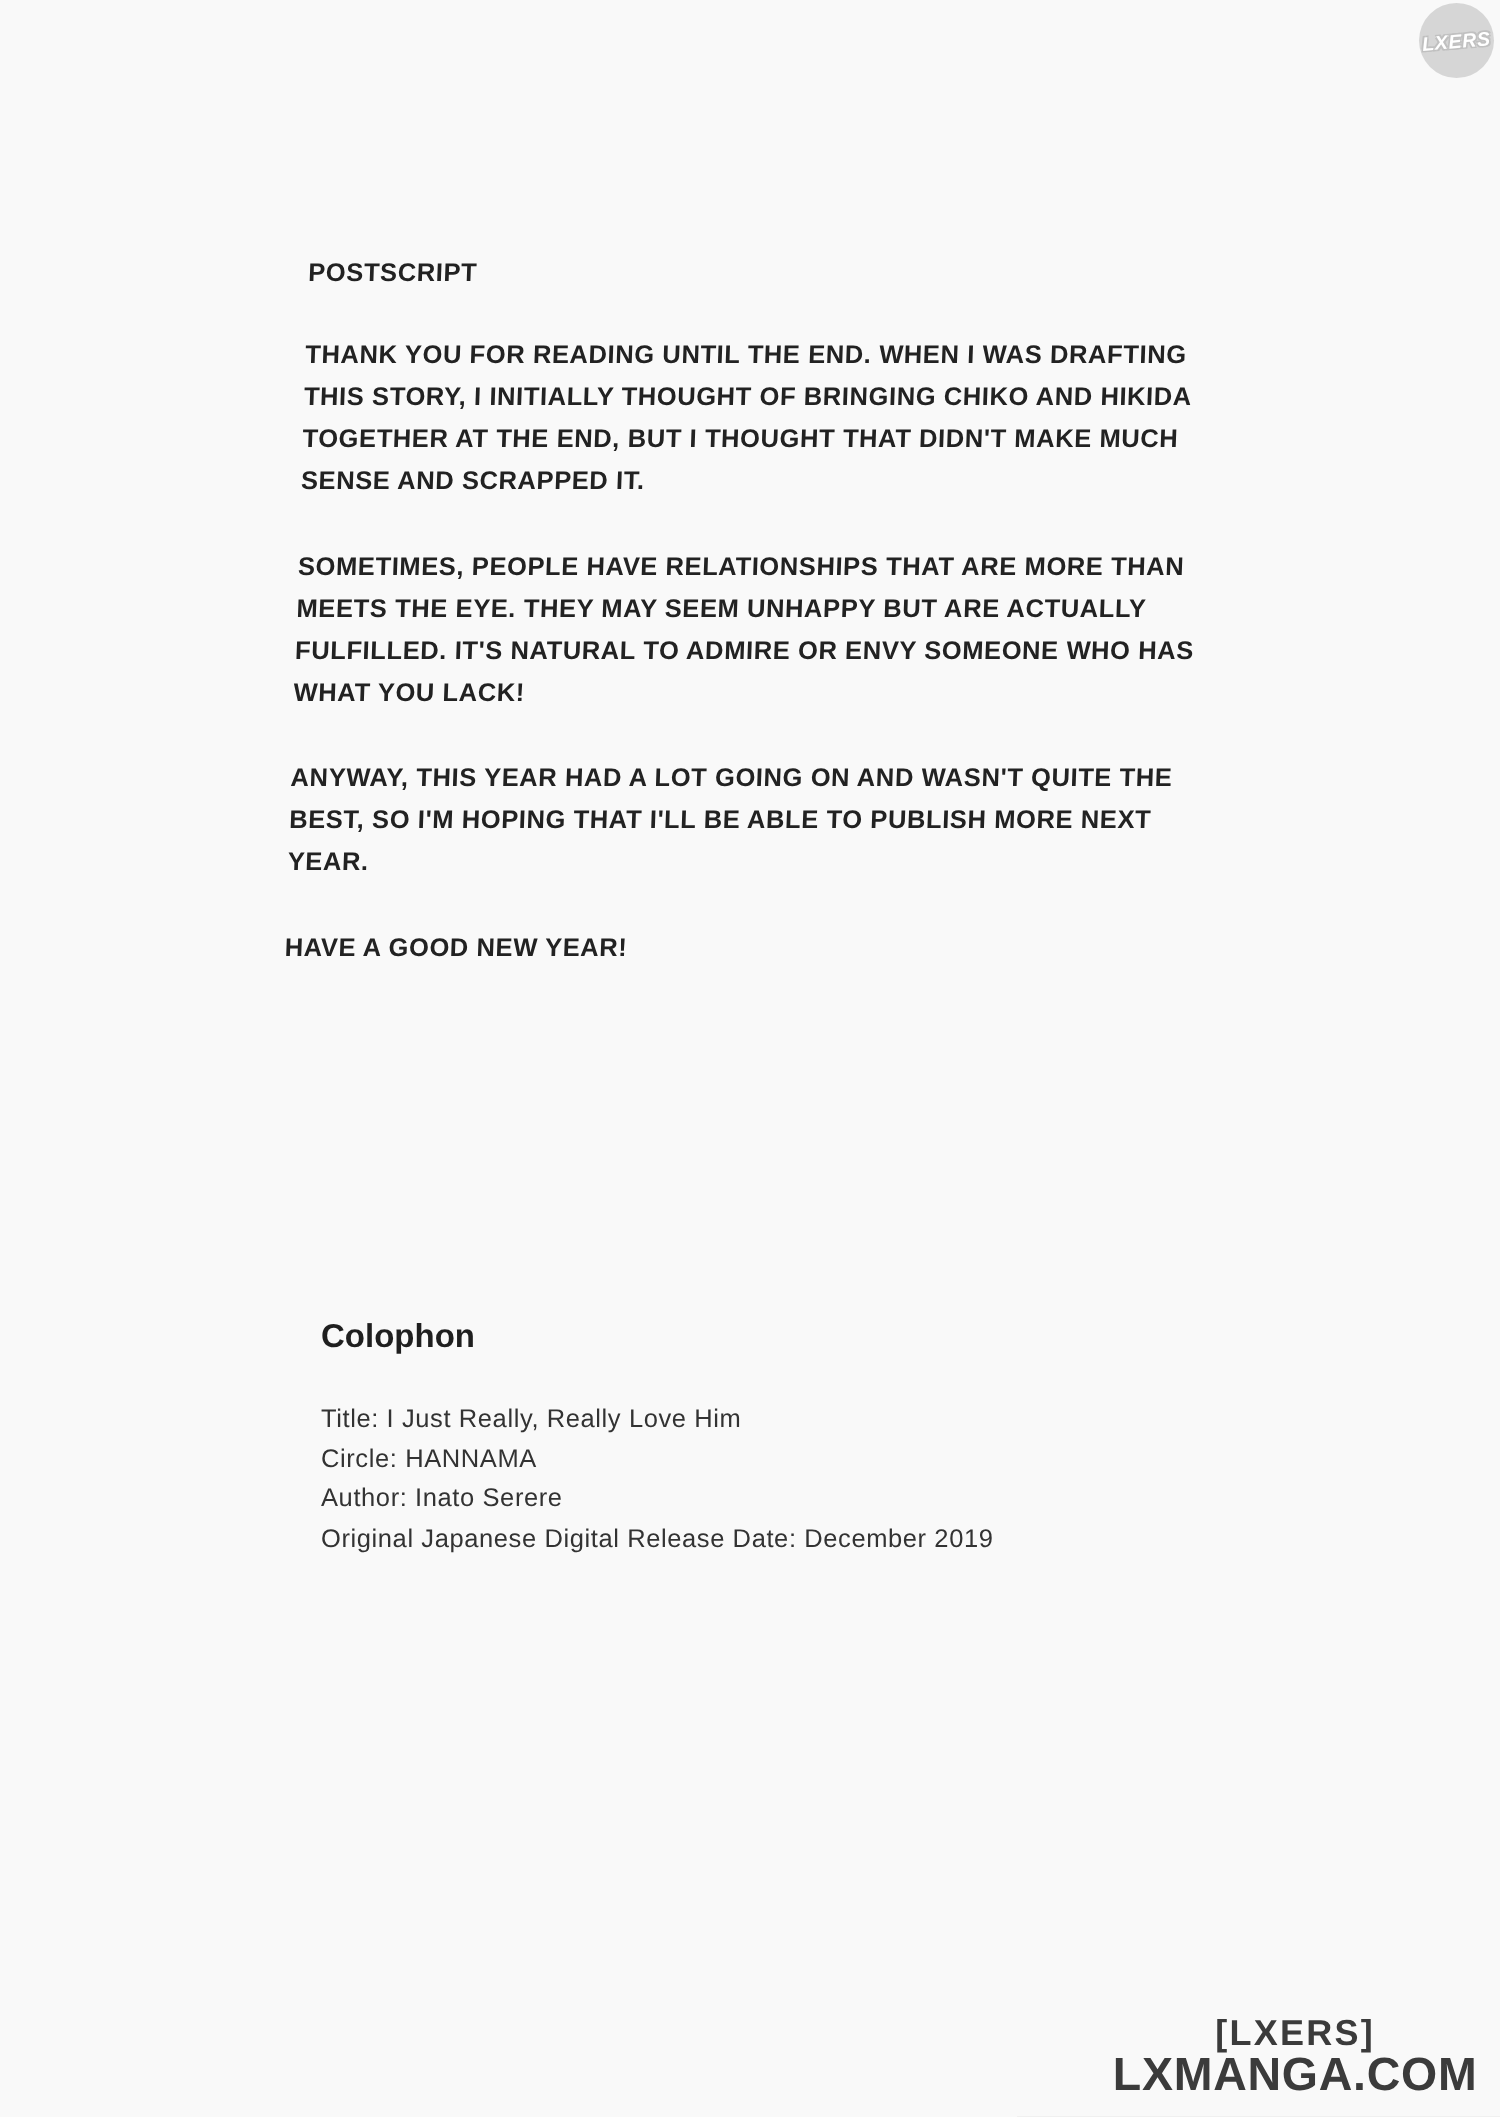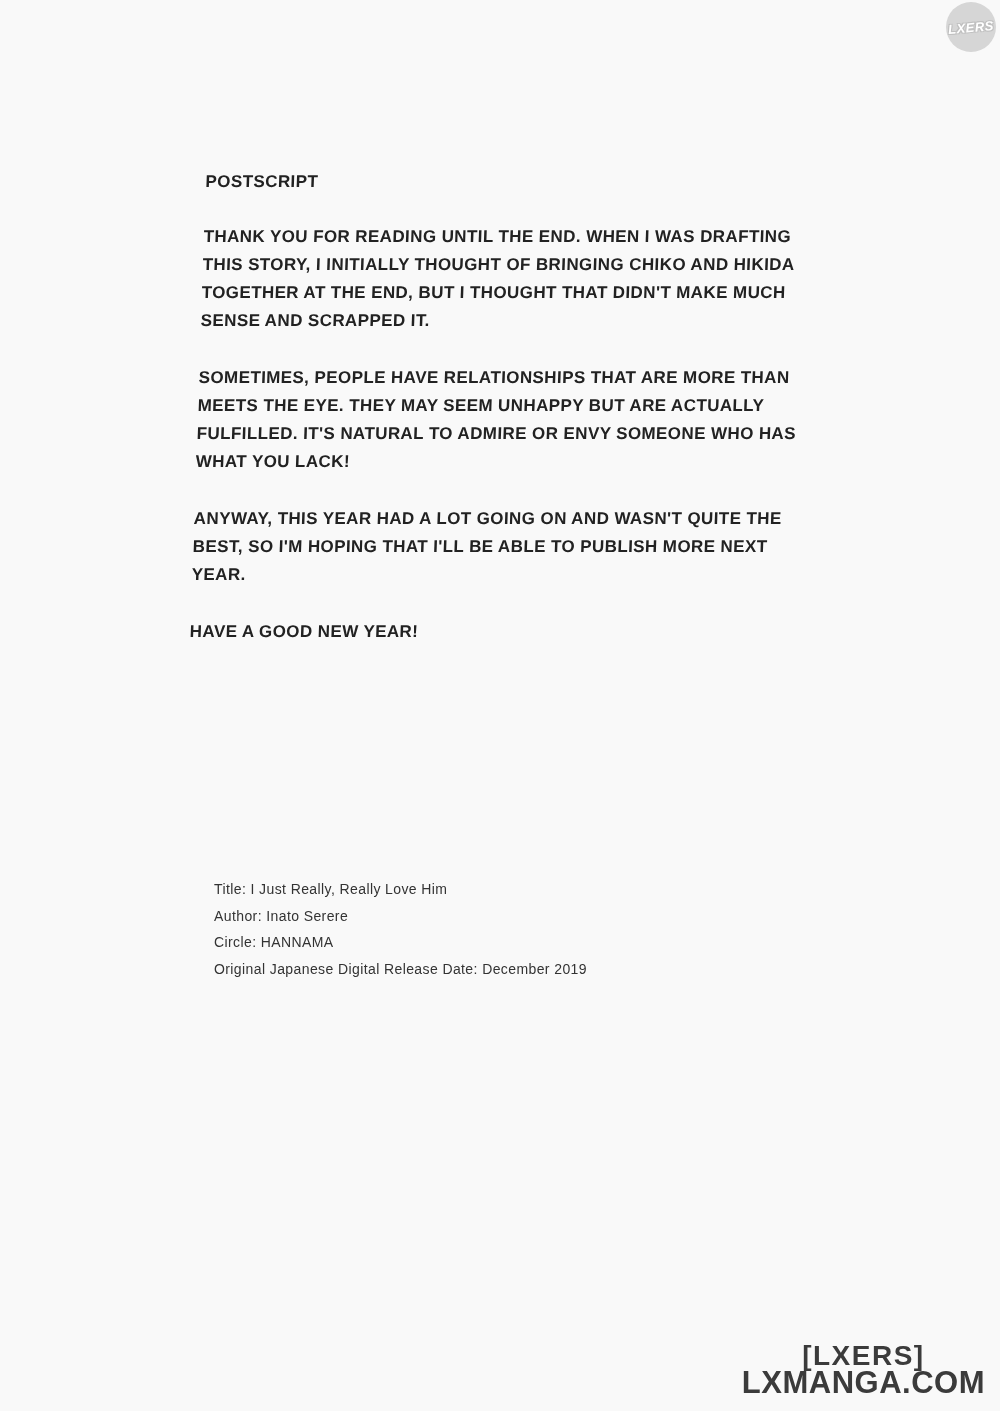--- a/index.html
+++ b/index.html
@@ -43,21 +43,21 @@
     color: #333;
   }
   .col-heading {
     margin: 0 0 27px 0;
     font-size: 22px;
     line-height: 30px;
     font-weight: 700;
     color: #1f1f1f;
   }
   .col-line {
-    font-size: 14px;
+    font-size: 17px;
     line-height: 26.5px;
     letter-spacing: 0.4px;
     white-space: nowrap;
     font-weight: 400;
   }
 
   
   .wm-top {
     position: absolute;
     top: 2px;
@@ -84,21 +84,21 @@
 
   
   .wm-bottom {
     position: absolute;
     right: 15px;
     bottom: 14px;
     text-align: center;
     font-weight: 700;
     color: #3b3b3b;
   }
-  .wm-b1 { font-size: 28px; line-height: 26px; letter-spacing: 1.5px; }
+  .wm-b1 { font-size: 24px; line-height: 26px; letter-spacing: 1.5px; }
   .wm-b2 { font-size: 31px; line-height: 28px; letter-spacing: 0.5px; }
 </style>
 </head>
 <body>
 
 <div class="page">
 
   <div class="wm-top">
     <span class="wm-top-text">LXERS</span>
   </div>
@@ -123,24 +123,25 @@
           <div class="line">BEST, SO I'M HOPING THAT I'LL BE ABLE TO PUBLISH MORE NEXT</div>
           <div class="line">YEAR.</div>
         </div>
         <div class="ps-paragraph">
           <div class="line">HAVE A GOOD NEW YEAR!</div>
         </div>
       </div>
   </main>
 
   <section class="colophon">
+    <h2 class="col-heading">Colophon</h2>
     <div>
         <div class="col-line">Title: I Just Really, Really Love Him</div>
+        <div class="col-line">Circle: HANNAMA</div>
         <div class="col-line">Author: Inato Serere</div>
-        <div class="col-line">Circle: HANNAMA</div>
         <div class="col-line">Original Japanese Digital Release Date: December 2019</div>
       </div>
   </section>
 
   <div class="wm-bottom">
     <div class="wm-b1">[LXERS]</div>
     <div class="wm-b2">LXMANGA.COM</div>
   </div>
 
 </div>

